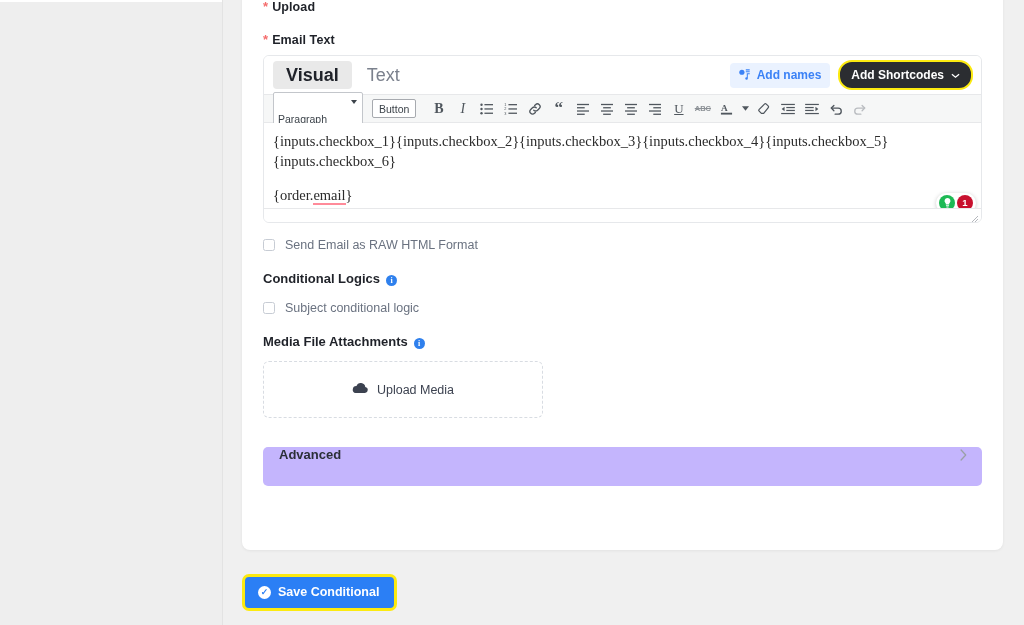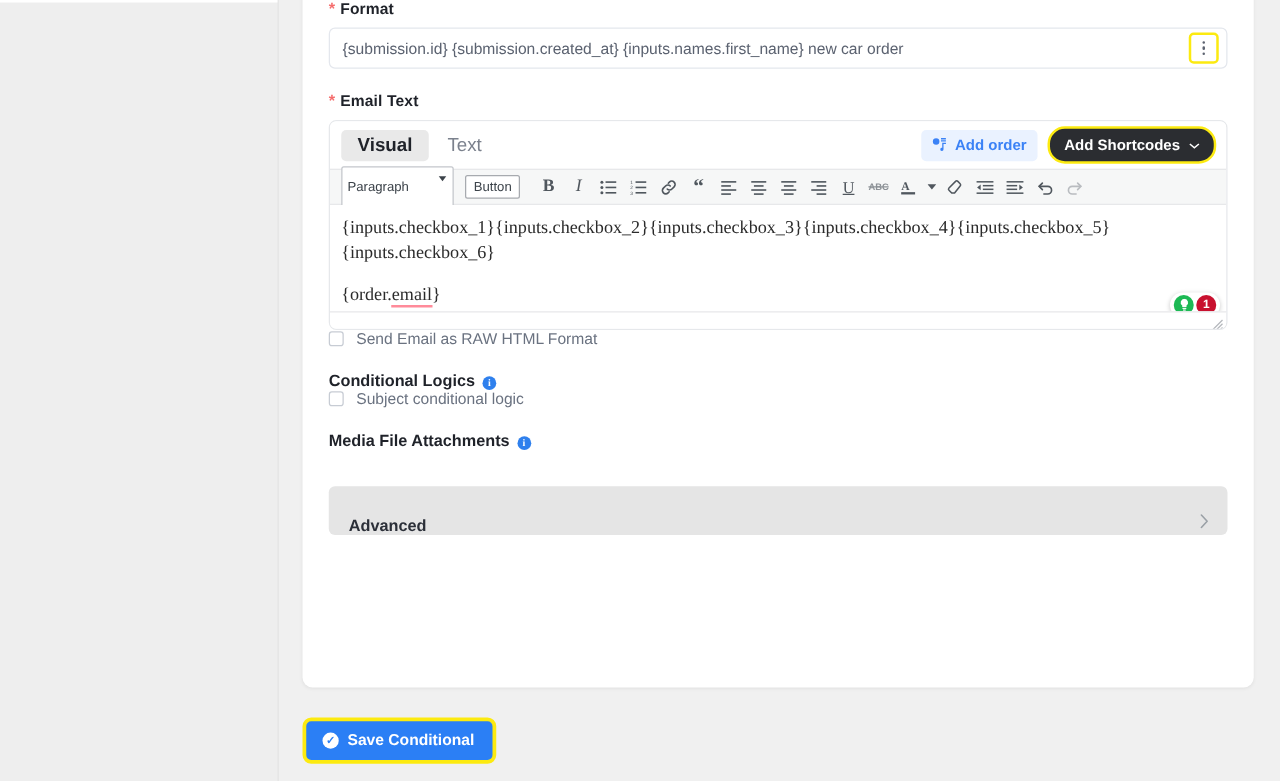--- a/index.html
+++ b/index.html
@@ -139,21 +139,21 @@
     padding: 0 8px 0 9px;
     background: #fff;
     box-sizing: border-box;
   }
   .mode-tabs {
     display: flex;
     align-items: center;
     gap: 2px;
   }
   .mode-tab {
-    font-size: 15px;
+    font-size: 18px;
     color: #7b818d;
     padding: 5px 13px;
     border-radius: 4px;
     cursor: pointer;
     line-height: 1;
   }
   .mode-tab.active {
     background: #e9e9e9;
     color: #1f2229;
     font-weight: bold;
@@ -208,21 +208,21 @@
   .para-select {
     width: 90px;
     height: 34px;
     border: 1px solid #c3c6cb;
     border-radius: 2px;
     background: #fff;
     font-family: "Liberation Sans", sans-serif;
     font-size: 10.5px;
     color: #3c434a;
     display: flex;
-    align-items: center;
+    align-items: flex-end;
     padding: 0 4px;
     position: relative;
     cursor: pointer;
     box-sizing: border-box;
     margin-right: 8px;
   }
   .para-select .caret {
     position: absolute;
     right: 5px;
     top: 7px;
@@ -319,20 +319,21 @@
     bottom: 1px;
     width: 10px;
     height: 10px;
   }
 
   
   .cbx-row {
     display: flex;
     align-items: center;
     gap: 10px;
+    margin-top: 15px;
   }
   .cbx {
     width: 12px;
     height: 12px;
     border: 1px solid #c7ccd4;
     border-radius: 2.5px;
     background: #fff;
     box-sizing: border-box;
     cursor: pointer;
     flex: none;
@@ -384,24 +385,24 @@
   .upload-label {
     font-size: 12.5px;
     color: #3c4250;
   }
 
   
   .advanced {
     margin-top: 29px;
     width: 719px;
     height: 39px;
-    background: #e5e5e5;
+    background: #c4b5fd;
     border-radius: 5px;
     display: flex;
-    align-items: flex-end;
+    align-items: flex-start;
     padding: 0 15px 0 16px;
     box-sizing: border-box;
     cursor: pointer;
   }
   .advanced-label {
     font-size: 13px;
     font-weight: bold;
     color: #2b2f38;
   }
   .chev {
@@ -447,31 +448,23 @@
 
   <div class="left-panel">
     <div class="left-panel-top"></div>
   </div>
 
   <div class="card">
     <div class="card-inner">
 
       <div class="field-label">
         <span class="req-star">*</span>
-        <span>Format</span>
-      </div>
-
-      <div class="subject-row">
-        <input class="subject-input" type="text" value="{submission.id} {submission.created_at} {inputs.names.first_name} new car order" style="">
-        <div class="kebab-btn">
-          <i></i>
-          <i></i>
-          <i></i>
-        </div>
-      </div>
+        <span>Upload</span>
+      </div>
+
 
       <div class="field-label email-body-label">
         <span class="req-star">*</span>
         <span>Email Text</span>
       </div>
 
       <div class="editor-wrap">
 
         <div class="editor-top">
           <div class="mode-tabs">
@@ -479,21 +472,21 @@
             <div class="mode-tab">Text</div>
           </div>
           <div class="editor-top-right">
             <div class="add-media">
               <span>
                 <svg width="13" height="13" viewBox="0 0 20 20" fill="#3b82f6">
                   <circle cx="6" cy="6.5" r="4"></circle>
                   <path d="M12 2h6v2h-6zM12 5h6v1.6h-6zM13.5 8v6.2a2 2 0 1 0 1.6 1.95V9.6h3V8z"></path>
                 </svg>
               </span>
-              <span>Add order</span>
+              <span>Add names</span>
             </div>
             <div class="add-shortcodes">
               <span>Add Shortcodes</span>
               <span>
                 <svg width="9" height="6" viewBox="0 0 10 6" fill="none" stroke="#ffffff" stroke-width="1.4">
                   <path d="M1 1l4 3.4L9 1"></path>
                 </svg>
               </span>
             </div>
           </div>
@@ -663,20 +656,29 @@
       </div>
       <div class="cbx-row">
         <span class="cbx"></span>
         <span class="cbx-label">Subject conditional logic</span>
       </div>
 
       <div class="section-title">
         <span>Media File Attachments</span>
         <span class="info-dot">i</span>
       </div>
+      <div class="upload-box">
+        <span>
+          <svg width="17" height="13" viewBox="0 0 20 15" fill="#3c4250">
+            <path d="M15.6 5.6A5.3 5.3 0 0 0 5.3 4.6 4.2 4.2 0 0 0 4.2 12.9h11.1a3.7 3.7 0 0 0 .3-7.3z"></path>
+            <path d="M10 2.8l3.2 3.6H6.8z" fill="#3c4250"></path>
+          </svg>
+        </span>
+        <span class="upload-label">Upload Media</span>
+      </div>
 
       <div class="advanced">
         <span class="advanced-label">Advanced</span>
         <span class="chev">
           <svg width="7" height="12" viewBox="0 0 8 14" fill="none" stroke="#9aa0a6" stroke-width="1.5" stroke-linecap="round" stroke-linejoin="round">
             <path d="M1.2 1.2L6.6 7l-5.4 5.8"></path>
           </svg>
         </span>
       </div>
 

